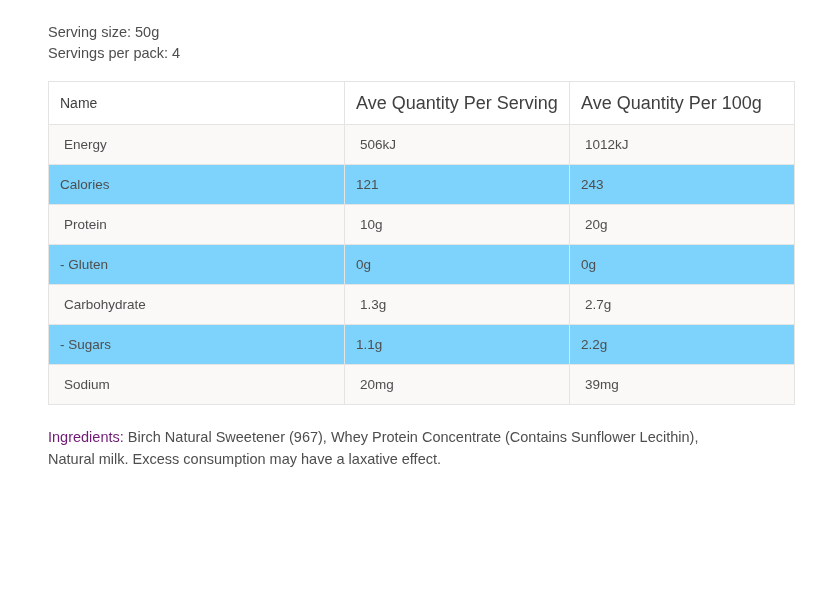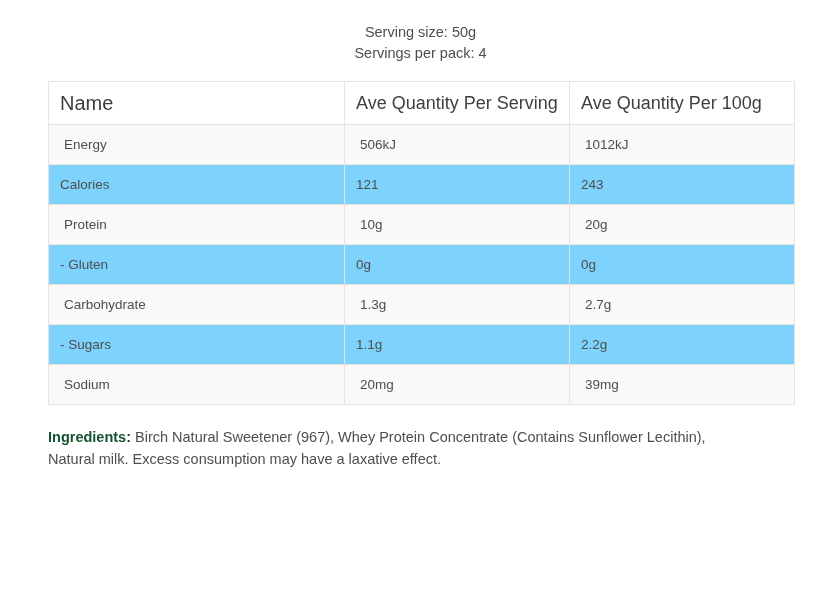--- a/index.html
+++ b/index.html
@@ -21,21 +21,20 @@
     box-sizing: border-box;
     padding: 22px 30px 0 48px;
   }
   .serving-info {
     font-size: 14.5px;
     line-height: 21px;
     color: #4e4e4e;
   }
   .serving-info div {
     white-space: nowrap;
-    text-align: center;
   }
   table.nutrition {
     margin-top: 17px;
     border-collapse: collapse;
     width: 746px;
     table-layout: fixed;
     font-size: 13.5px;
   }
   table.nutrition col.c1 { width: 296px; }
   table.nutrition col.c2 { width: 225px; }
@@ -51,42 +50,42 @@
     white-space: nowrap;
     overflow: hidden;
   }
   table.nutrition thead th {
     height: 42px;
     font-size: 18px;
     color: #3f3f3f;
     background: #ffffff;
   }
   table.nutrition thead th.name-col {
-    font-size: 20px;
+    font-size: 14px;
   }
   table.nutrition tbody tr.shade td {
     background: #faf9f8;
     padding-left: 15px;
   }
   table.nutrition tbody tr.plain td {
     background: #7dd3fc;
   }
   td.indent, th.indent {
     padding-left: 29px;
   }
   .ingredients {
     margin-top: 22px;
     width: 760px;
     font-size: 14.5px;
     line-height: 21.5px;
     color: #4e4e4e;
   }
   .ingredients b {
-    font-weight: bold;
-    color: #14532d;
+    font-weight: normal;
+    color: #701a75;
   }
   .ing-line { display: block; }
 </style>
 </head>
 <body>
 
 <div class="page">
 
   <div class="serving-info">
     <div>Serving size: 50g</div>

